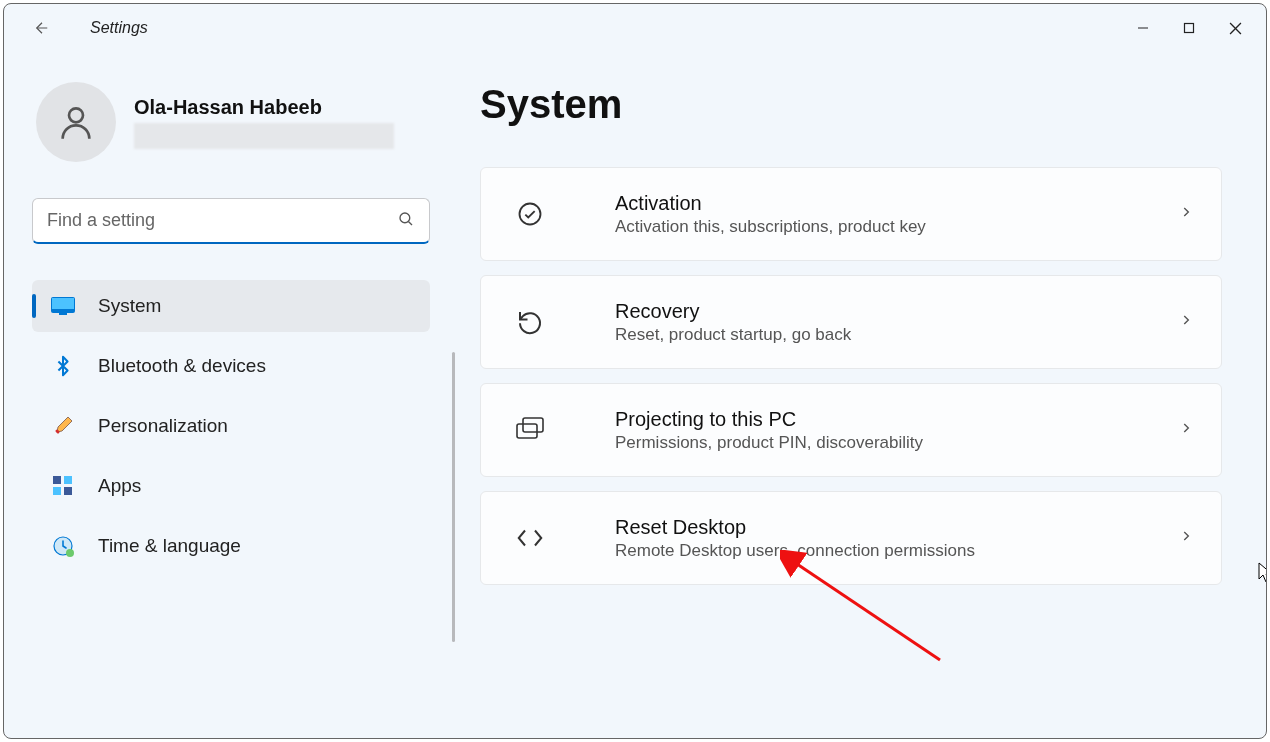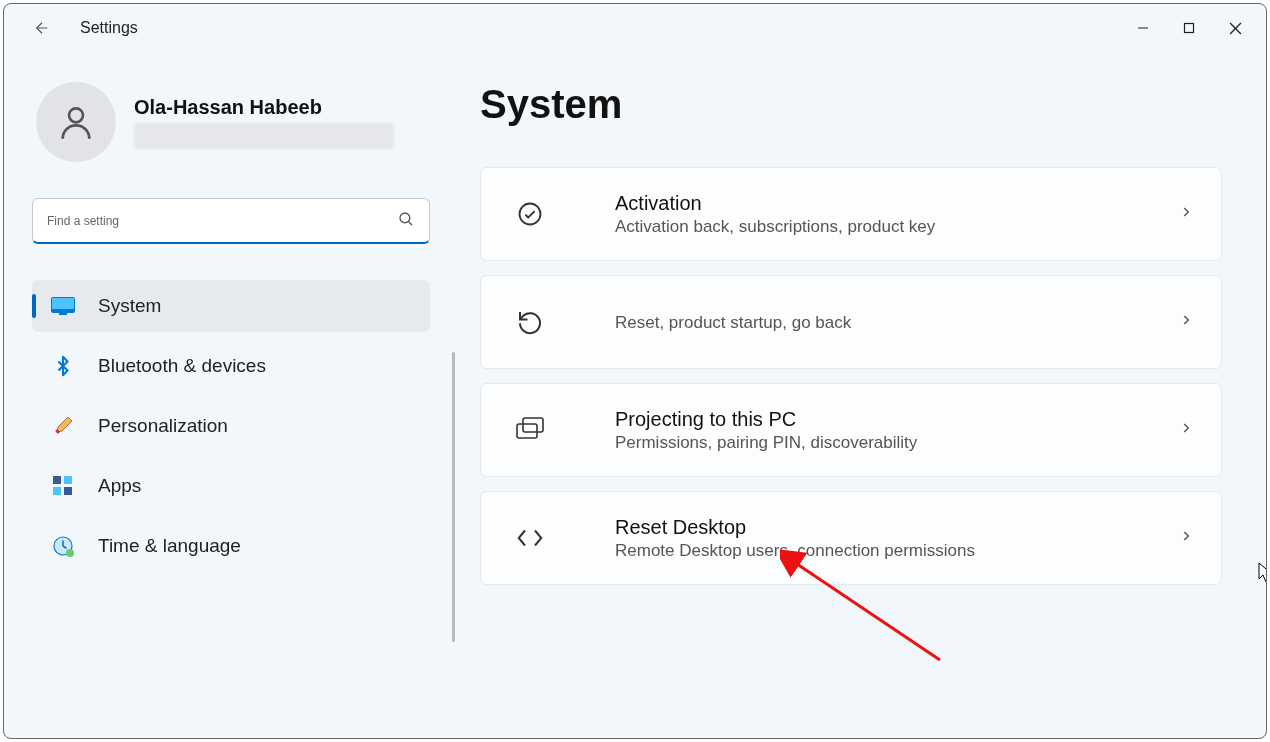--- a/index.html
+++ b/index.html
@@ -26,21 +26,21 @@
     align-items: center;
     padding: 0 8px 0 18px;
   }
   .back-btn {
     width: 40px; height: 40px;
     display: flex; align-items: center; justify-content: center;
     color: #555;
     border-radius: 4px;
   }
   .title-text {
-    font-size: 16px; color: #222; margin-left: 18px;
+    font-size: 16px; color: #222; margin-left: 28px; font-style: italic;
   }
   .win-controls {
     margin-left: auto;
     display: flex;
   }
   .win-btn {
     width: 46px; height: 32px;
     display: flex; align-items: center; justify-content: center;
     color: #222;
   }
@@ -81,21 +81,21 @@
     background: #fff;
     border: 1px solid #c8c9cc;
     border-bottom: 2px solid #0067c0;
     border-radius: 6px;
     display: flex; align-items:center;
     padding: 0 14px;
     margin-bottom: 36px;
   }
   .search-input {
     flex:1; border:none; outline:none;
-    font-size: 12px; color:#4d7c0f;
+    font-size: 18px; color:#4d7c0f;
     background:transparent;
   }
   .search-input::placeholder { color:#666; }
   .search-icon { color:#555; }
 
   .nav { position:relative; }
   .nav-item {
     height: 52px;
     display:flex; align-items:center;
     padding: 0 18px;
@@ -298,53 +298,54 @@
 
       <div class="card">
         <div class="card-icon">
           <svg width="28" height="28" viewBox="0 0 24 24" fill="none" stroke="currentColor" stroke-width="1.6">
               <circle cx="12" cy="12" r="9"></circle>
               <path d="M8 12.5l2.5 2.5L16 9.5"></path>
             </svg>
         </div>
         <div class="card-text">
           <div class="card-title">Activation</div>
-          <div class="card-sub">Activation back, subscriptions, product key</div>
+          <div class="card-sub">Activation this, subscriptions, product key</div>
         </div>
         <span class="chev"><svg width="14" height="14" viewBox="0 0 24 24" fill="none" stroke="currentColor" stroke-width="2.4">
               <path d="M9 5l7 7-7 7"></path>
             </svg></span>
       </div>
 
 
       <div class="card">
         <div class="card-icon">
           <svg width="30" height="30" viewBox="0 0 24 24" fill="none" stroke="currentColor" stroke-width="1.6">
               <path d="M4 13a8 8 0 1 0 2.3-5.7L4 10"></path>
               <path d="M4 4v6h6"></path>
             </svg>
         </div>
         <div class="card-text">
+          <div class="card-title">Recovery</div>
           <div class="card-sub">Reset, product startup, go back</div>
         </div>
         <span class="chev"><svg width="14" height="14" viewBox="0 0 24 24" fill="none" stroke="currentColor" stroke-width="2.4">
               <path d="M9 5l7 7-7 7"></path>
             </svg></span>
       </div>
 
       <div class="card">
         <div class="card-icon">
           <svg width="32" height="28" viewBox="0 0 32 28" fill="none" stroke="currentColor" stroke-width="1.6">
               <rect x="3" y="8" width="20" height="14" rx="2"></rect>
               <rect x="9" y="2" width="20" height="14" rx="2"></rect>
             </svg>
         </div>
         <div class="card-text">
           <div class="card-title">Projecting to this PC</div>
-          <div class="card-sub">Permissions, pairing PIN, discoverability</div>
+          <div class="card-sub">Permissions, product PIN, discoverability</div>
         </div>
         <span class="chev"><svg width="14" height="14" viewBox="0 0 24 24" fill="none" stroke="currentColor" stroke-width="2.4">
               <path d="M9 5l7 7-7 7"></path>
             </svg></span>
       </div>
 
       <div class="card">
         <div class="card-icon">
           <svg width="30" height="30" viewBox="0 0 24 24" fill="none" stroke="currentColor" stroke-width="1.6">
               <path d="M8 6l-5 6 5 6"></path>

